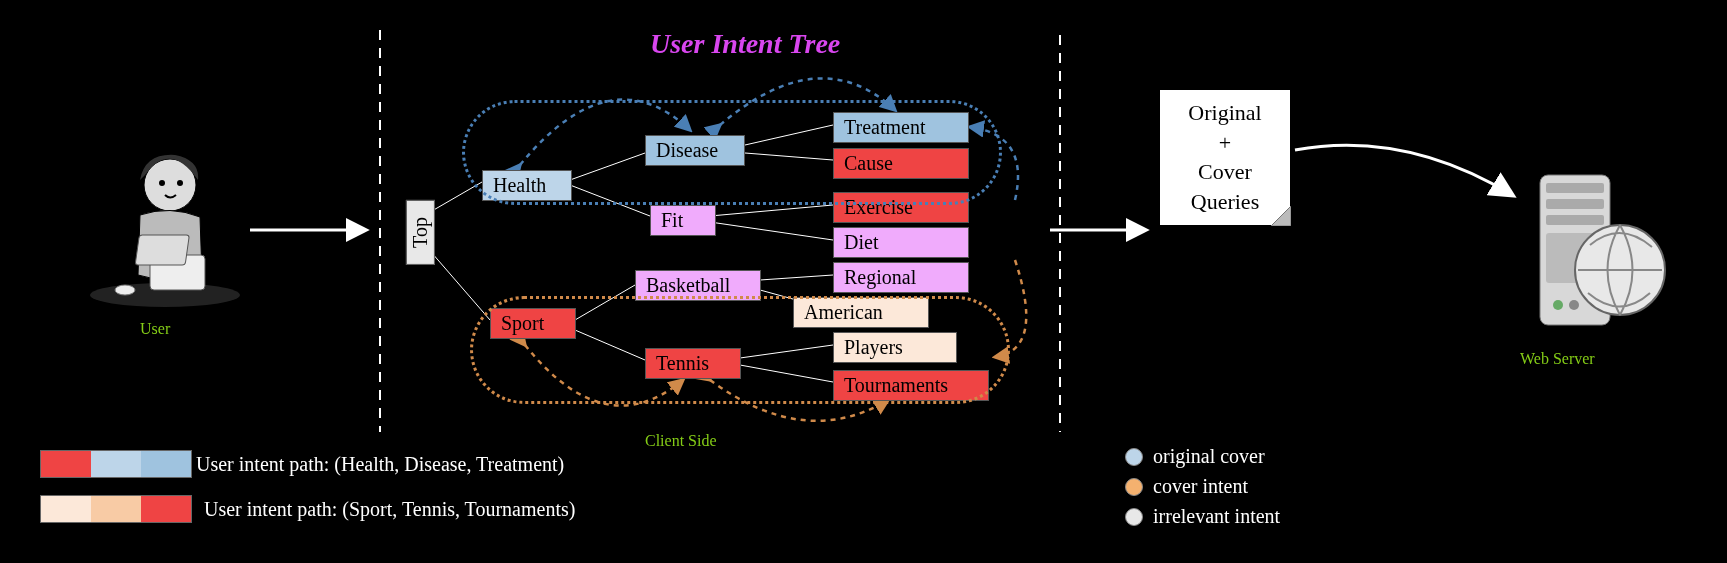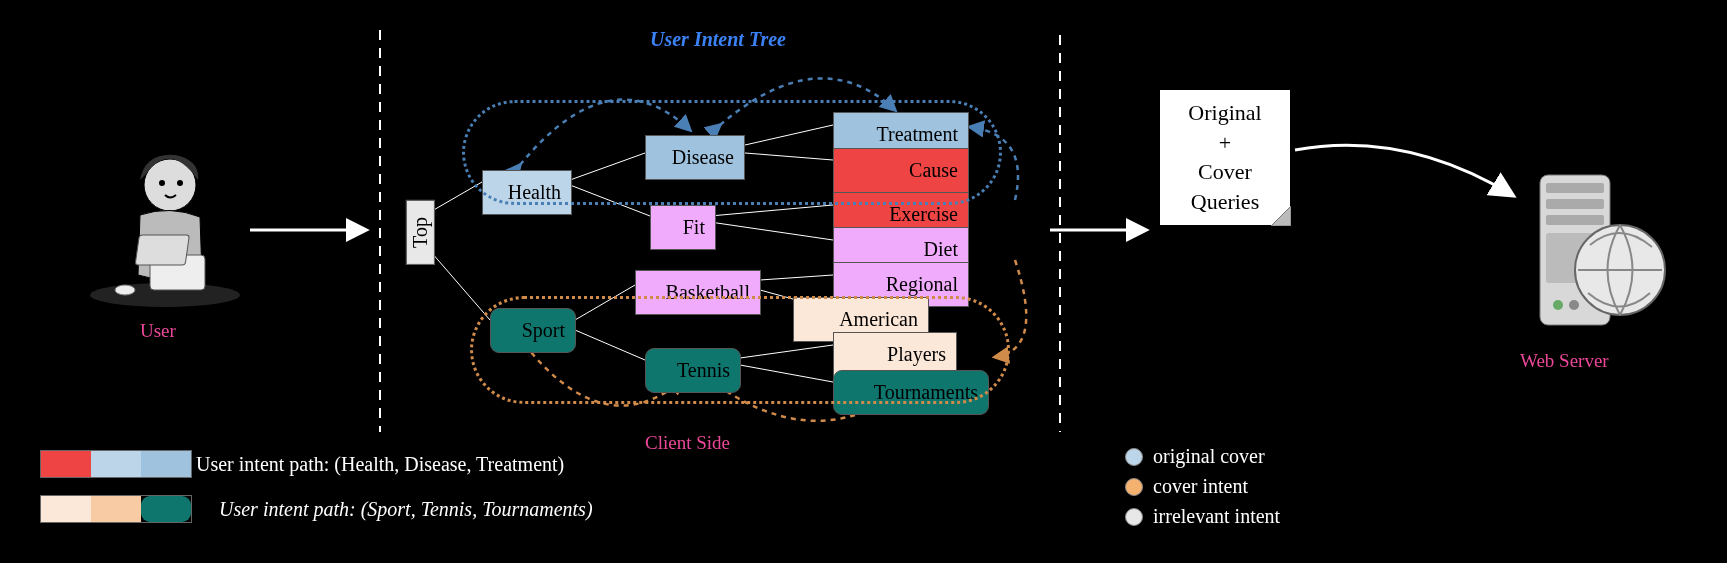--- a/index.html
+++ b/index.html
@@ -9,43 +9,43 @@
     font-family: "Times New Roman", Times, serif;
     width: 1727px;
     height: 563px;
     position: relative;
     overflow: hidden;
   }
   .abs { position: absolute; }
   .node {
     border: 1px solid #555;
     font-size: 20px;
-    text-align: right;
-    padding: 10px 10px;
+    text-align: left;
+    padding: 3px 10px;
     background: #e8e8e8;
     color: #000;
     white-space: nowrap;
   }
   .blue0 { background: #ef4444; }
   .blue1 { background: #bdd5e9; }
   .blue2 { background: #9fc3df; }
   .orange0 { background: #fce8d9; }
   .orange1 { background: #f8cba5; }
-  .orange2 { background: #0f766e; border-radius: 9px; }
+  .orange2 { background: #ef4444; }
   .grey  { background: #f0abfc; }
 
   .title-red {
     font-style: italic;
     font-weight: bold;
-    color: #3b82f6;
-    font-size: 20px;
+    color: #d946ef;
+    font-size: 28px;
   }
   .label-white {
-    color: #ec4899;
-    font-size: 19px;
+    color: #84cc16;
+    font-size: 16px;
   }
 
   .top-rot {
     transform: rotate(-90deg);
     transform-origin: center;
     background: #e8e8e8;
     color: #000;
     border: 1px solid #555;
     font-size: 20px;
     padding: 2px 16px;
@@ -236,21 +236,21 @@
 <div class="abs label-white" style="left:1520px; top:350px;">Web Server</div>
 
 <div class="abs" style="left:40px; top:450px; display:flex; align-items:center; gap:4px;">
   <div class="legend-swatch">
     <div class="blue0"></div>
       <div class="blue1"></div>
       <div class="blue2"></div>
   </div>
   <span class="legend-text">User intent path: (Health, Disease, Treatment)</span>
 </div>
-<div class="abs" style="left:40px; top:495px; display:flex; align-items:center; gap:27px;font-style:italic;">
+<div class="abs" style="left:40px; top:495px; display:flex; align-items:center; gap:12px;">
   <div class="legend-swatch">
     <div class="orange0"></div>
       <div class="orange1"></div>
       <div class="orange2"></div>
   </div>
   <span class="legend-text">User intent path: (Sport, Tennis, Tournaments)</span>
 </div>
 
 <div class="abs" style="left:1125px; top:445px; display:flex; align-items:center; gap:10px;">
   <span class="dot" style="background:#bdd5e9;"></span>

